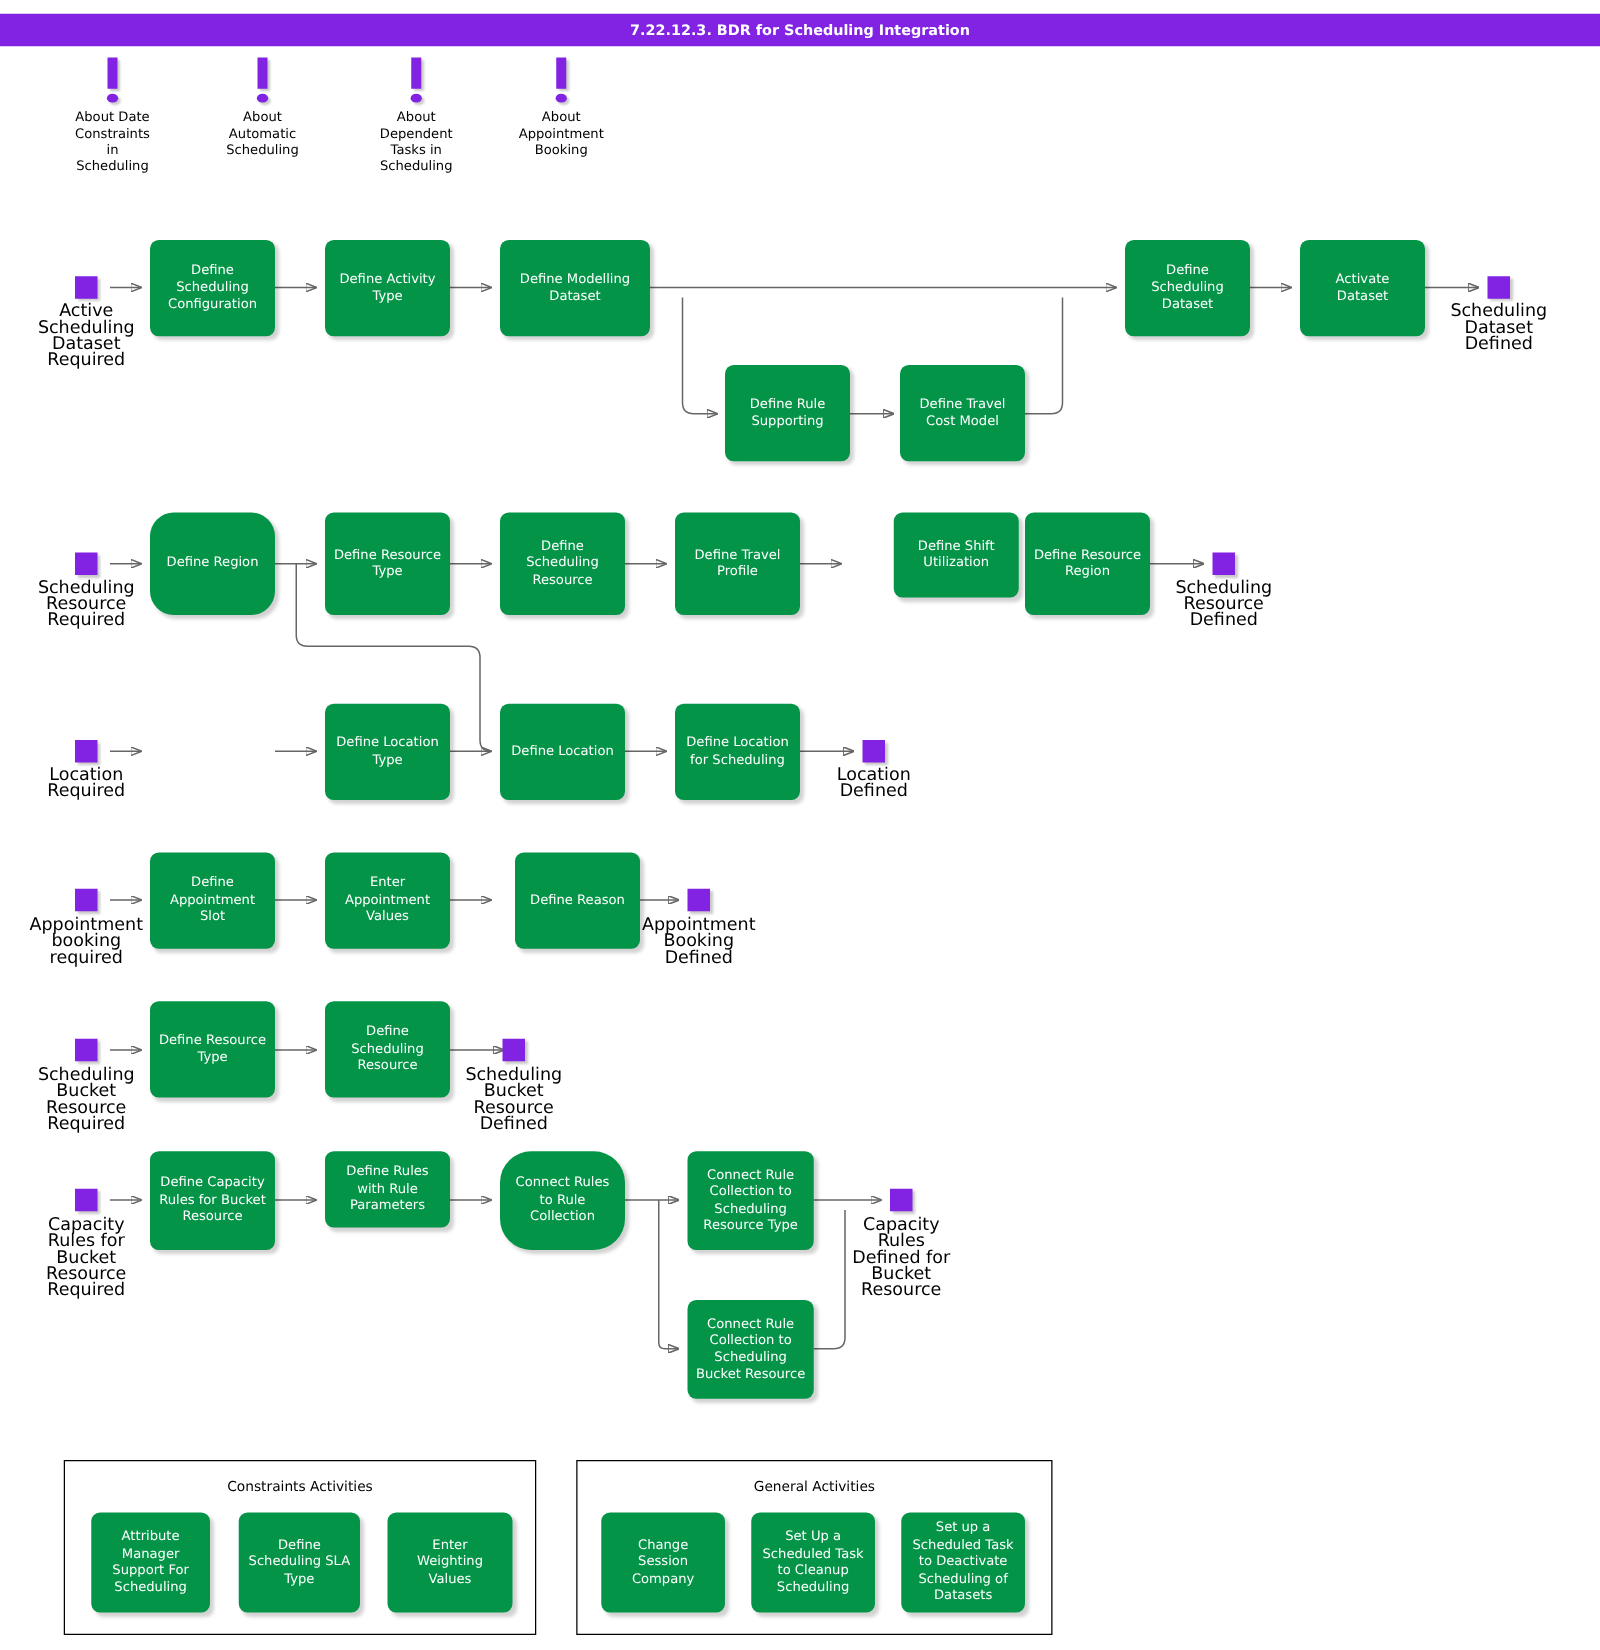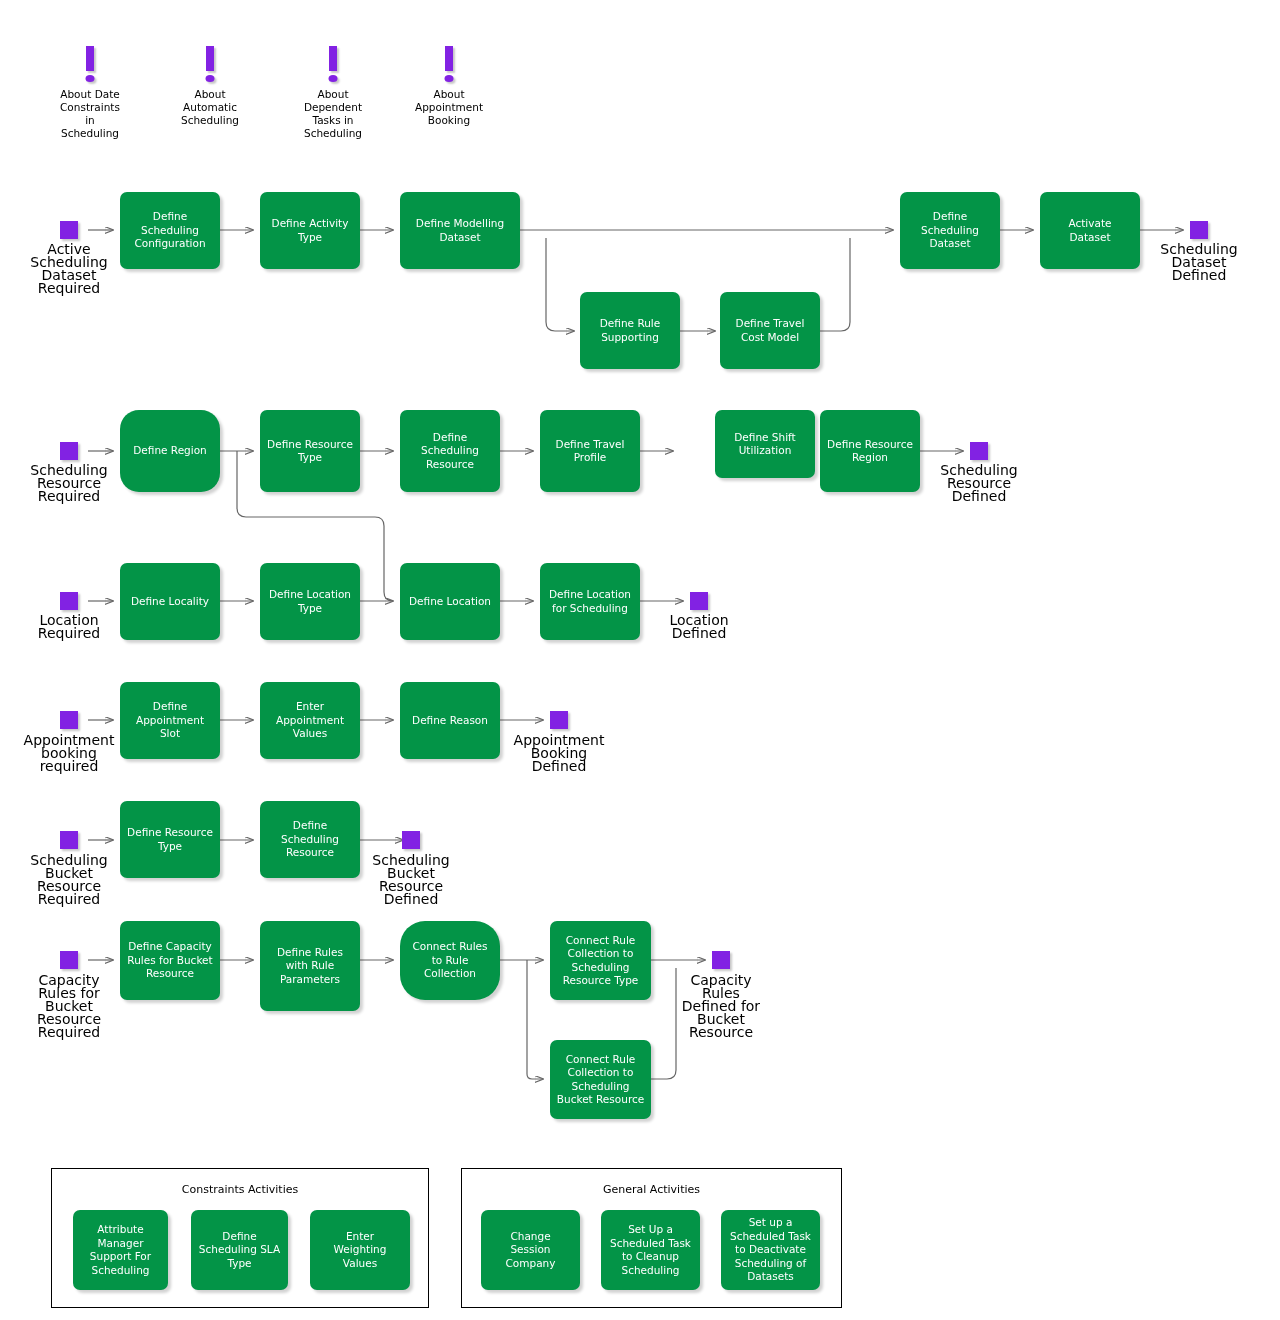--- a/index.html
+++ b/index.html
@@ -141,20 +141,21 @@
     text-align: center;
     font-size: 11px;
     color: #000000;
   }
 </style>
 </head>
 <body>
 
 <div id="canvas">
 
+  <div class="titlebar">7.22.12.3. BDR for Scheduling Integration</div>
 
   <div class="note" style="left:35px; top:46px;">
     <div class="bang">
       <div class="bang-bar"></div>
         <div class="bang-dot"></div>
     </div>
     <div class="note-label">About Date
 Constraints
 in
 Scheduling</div>
@@ -292,21 +293,20 @@
 
   <div class="term" style="left:970px; top:442px;"></div>
   <div class="term-label" style="left:914px; top:464px;">Scheduling
 Resource
 Defined</div>
 
   <div class="term" style="left:60px; top:592px;"></div>
   <div class="term-label" style="left:4px; top:614px;">Location
 Required</div>
 
-  <div class="box" style="left:120px; top:563px; width:100px; height:77px;">Define Locality</div>
   <div class="box" style="left:260px; top:563px; width:100px; height:77px;">Define Location
 Type</div>
   <div class="box" style="left:400px; top:563px; width:100px; height:77px;">Define Location</div>
   <div class="box" style="left:540px; top:563px; width:100px; height:77px;">Define Location
 for Scheduling</div>
 
   <div class="term" style="left:690px; top:592px;"></div>
   <div class="term-label" style="left:634px; top:614px;">Location
 Defined</div>
 
@@ -314,21 +314,21 @@
   <div class="term-label" style="left:4px; top:734px;">Appointment
 booking
 required</div>
 
   <div class="box" style="left:120px; top:682px; width:100px; height:77px;">Define
 Appointment
 Slot</div>
   <div class="box" style="left:260px; top:682px; width:100px; height:77px;">Enter
 Appointment
 Values</div>
-  <div class="box" style="left:400px; top:682px; width:100px; height:77px;">Define Reason</div>
+  <div class="box" style="left:412px; top:682px; width:100px; height:77px;">Define Reason</div>
 
   <div class="term" style="left:550px; top:711px;"></div>
   <div class="term-label" style="left:494px; top:734px;">Appointment
 Booking
 Defined</div>
 
   <div class="term" style="left:60px; top:831px;"></div>
   <div class="term-label" style="left:4px; top:854px;">Scheduling
 Bucket
 Resource
@@ -349,21 +349,21 @@
   <div class="term" style="left:60px; top:951px;"></div>
   <div class="term-label" style="left:4px; top:974px;">Capacity
 Rules for
 Bucket
 Resource
 Required</div>
 
   <div class="box" style="left:120px; top:921px; width:100px; height:79px;">Define Capacity
 Rules for Bucket
 Resource</div>
-  <div class="box" style="left:260px; top:921px; width:100px; height:90px;">Define Rules
+  <div class="box" style="left:260px; top:921px; width:100px; height:61px;">Define Rules
 with Rule
 Parameters</div>
   <div class="box" style="left:400px; top:921px; width:100px; height:79px;border-radius:25px;">Connect Rules
 to Rule
 Collection</div>
   <div class="box" style="left:550px; top:921px; width:101px; height:79px;">Connect Rule
 Collection to
 Scheduling
 Resource Type</div>
   <div class="box" style="left:550px; top:1040px; width:101px; height:79px;">Connect Rule

